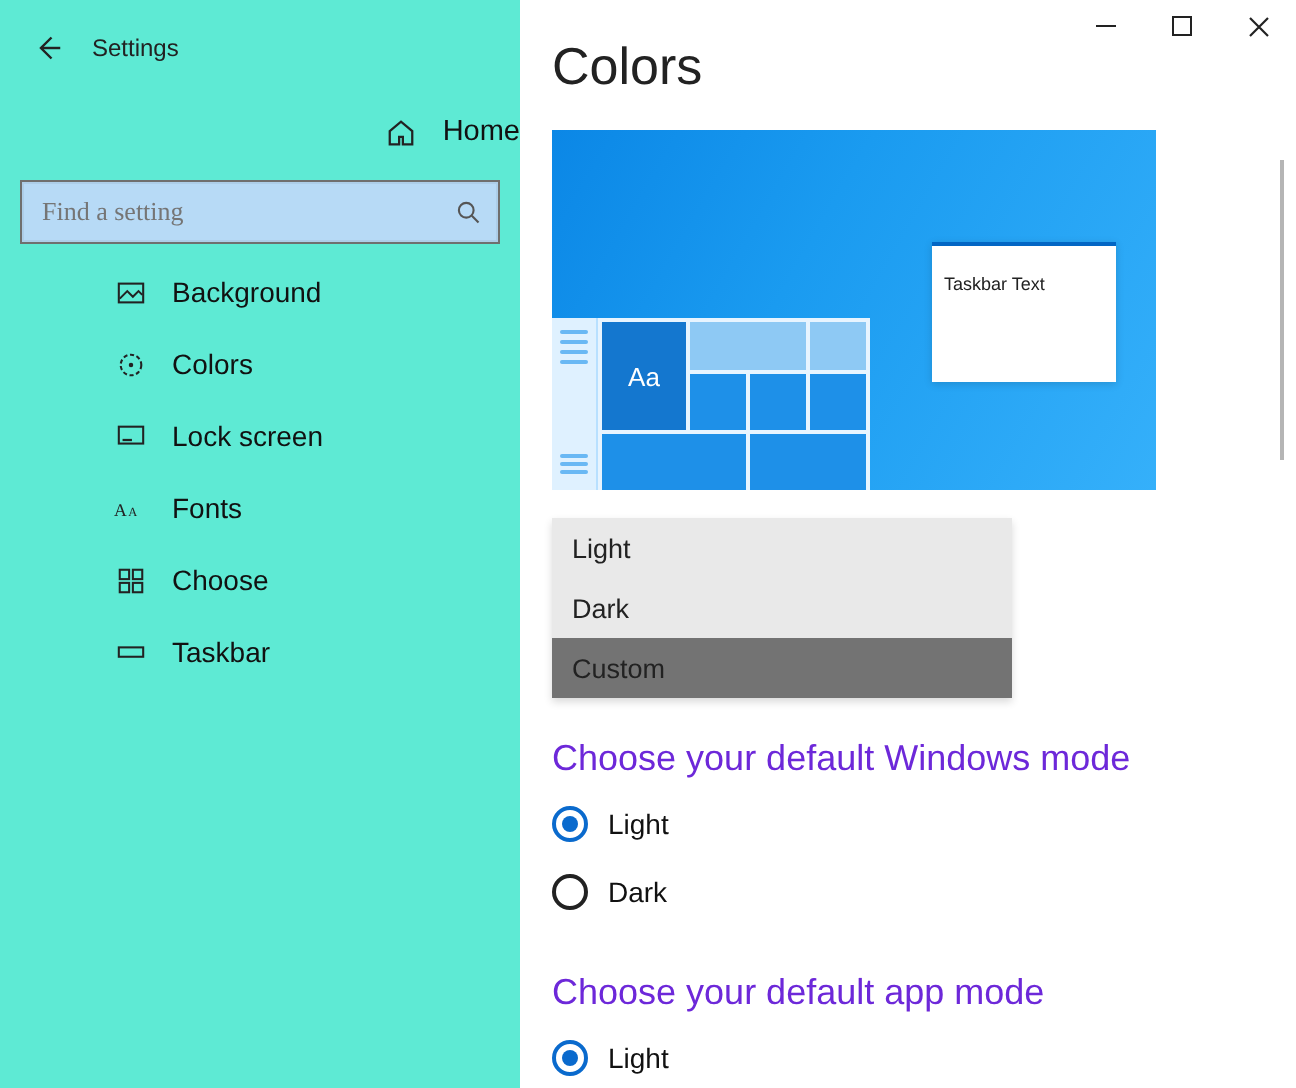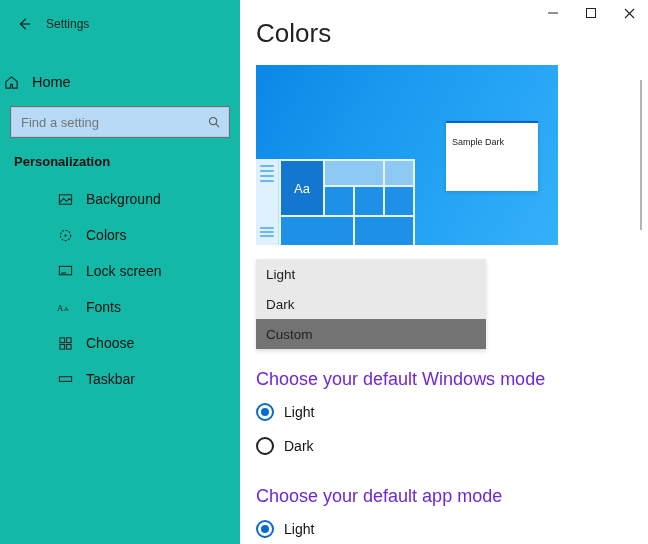--- a/index.html
+++ b/index.html
@@ -6,56 +6,58 @@
     margin: 0; padding: 0;
     width: 648px; height: 544px;
     font-family: "Segoe UI", Tahoma, sans-serif;
     font-size: 13px;
     color: #1a1a1a;
     background: #fff;
     overflow: hidden;
   }
   .window { display: flex; width: 100%; height: 100%; }
   .sidebar {
-    width: 240px; height: 100%;
-    background: #14b8a6;
+    width: 260px; height: 100%;
+    background: #5eead4;
     box-sizing: border-box;
     padding-top: 10px;
     position: relative;
   }
   .titlebar-row {
     display: flex; align-items: center;
     height: 28px;
     padding-left: 10px;
   }
   .back-btn {
     width: 28px; height: 28px;
     display: flex; align-items: center; justify-content: center;
   }
   .title-text { font-size: 12px; padding-left: 8px; color: #222; letter-spacing: 0; }
   .home-row {
     display: flex; align-items: center;
     height: 32px;
-    margin-top: 28px;
+    padding-left: 14px;
+    margin-top: 12px;
+    justify-content: flex-end;
   }
   .side-icon { width: 22px; display: flex; justify-content: center; }
   .home-row .label, .nav-item .label { padding-left: 10px; font-size: 14.5px; color: #111; }
   .search-box {
     margin: 8px 10px 0 10px;
     height: 30px;
     border: 1px solid #6f6f6f;
     box-shadow: inset 0 0 0 1px rgba(0,0,0,0.05);
     display: flex; align-items: center; justify-content: space-between;
     padding: 0 8px;
     background: #b7daf6;
   }
   .search-box input {
     border: none; outline: none; background: transparent;
     font-size: 13px; color: #444; width: 190px;
-    font-family: Liberation Sans, sans-serif;
+    font-family: Liberation Serif, serif;
   }
   .section-header {
     padding: 16px 0 6px 14px;
     font-size: 13px;
     font-weight: 600;
     color: #111;
   }
   .nav-list { padding-top: 6px; margin-left: 40px; }
   .nav-item {
     display: flex; align-items: center;
@@ -213,21 +215,20 @@
     <div class="search-box">
       <input type="text" placeholder="Find a setting" style="">
       <span>
         <svg width="14" height="14" viewBox="0 0 16 16">
             <circle cx="7" cy="7" r="4.2" fill="none" stroke="#555" stroke-width="1.2"></circle>
             <path d="M10.2 10.2 L14 14" stroke="#555" stroke-width="1.2"></path>
           </svg>
       </span>
     </div>
 
-    <div class="section-header">Personalization</div>
 
     <div class="nav-list">
       <div class="nav-item">
         <span class="side-icon">
             <svg width="15" height="15" viewBox="0 0 16 16">
               <rect x="1.5" y="3" width="13" height="10" fill="none" stroke="#222" stroke-width="1.1"></rect>
               <path d="M2 11 L6 7 L9 10 L12 7 L14 9" fill="none" stroke="#222" stroke-width="1.1"></path>
             </svg>
           </span>
         <span class="label">Background</span>
@@ -300,21 +301,21 @@
         </div>
     </div>
 
     <div class="scroll-ind"></div>
 
     <div class="page-title">Colors</div>
 
     <div class="preview">
       <div class="prev-window">
         <div class="bar"></div>
-        <div class="txt">Sample Dark</div>
+        <div class="txt">Taskbar Text</div>
       </div>
       <div class="prev-taskbar">
         <div class="prev-start">
           <div>
               <div class="menu-dot"></div>
               <div class="menu-dot"></div>
               <div class="menu-dot"></div>
               <div class="menu-dot"></div>
             </div>
           <div class="menu-dots-bot">

